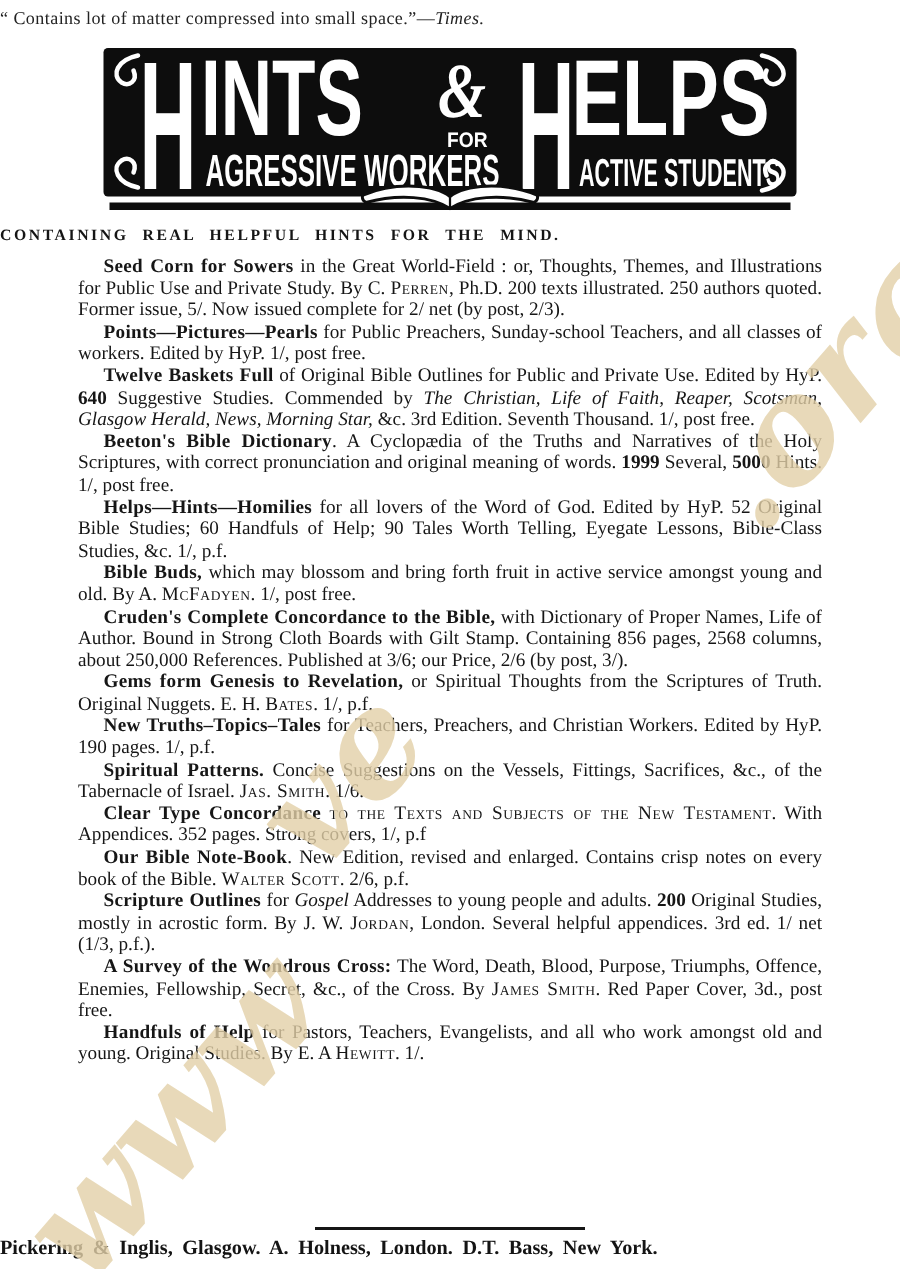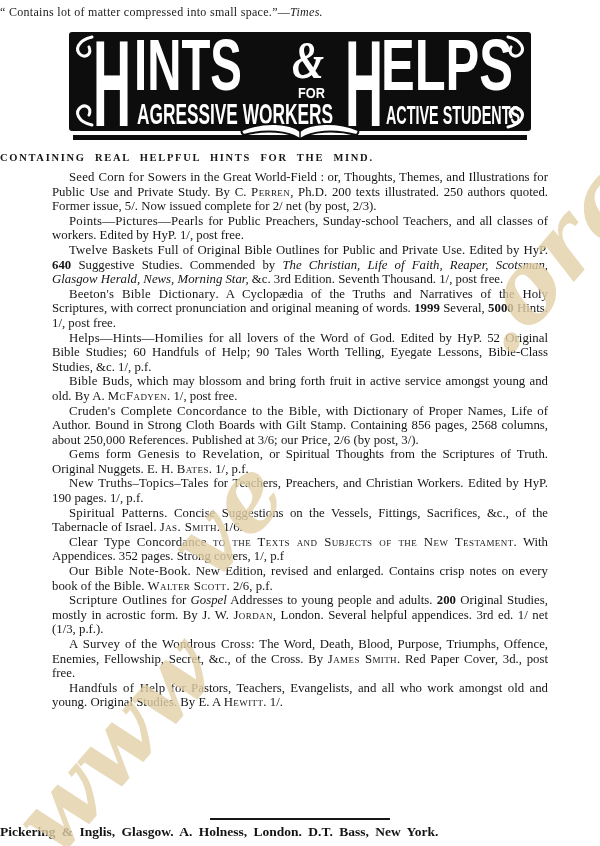--- a/index.html
+++ b/index.html
@@ -26,21 +26,21 @@
   .banner-wrap svg{overflow:visible;display:block}
   .banner-wrap text{font-family:"Liberation Sans",sans-serif;font-weight:bold;fill:#ffffff}
   text.amp{font-family:"Liberation Serif",serif;font-style:italic}
   
   .tagline{margin-top:9px;text-align:left;font-weight:bold;font-size:10.5px;
     letter-spacing:1.7px;word-spacing:5px;color:#151515}
   
   .entries{width:496px;margin:7px auto 0;font-size:12.8px;line-height:14.6px;
     text-align:justify;color:#161616}
   .entry{margin:0;text-indent:17px}
-  .entry-title{font-weight:normal;letter-spacing:.2px}
+  .entry-title{font-weight:bold;letter-spacing:.2px}
   .seg-sc{font-variant:small-caps;letter-spacing:.4px}
   .seg-i{font-style:italic}
   .seg-b{font-weight:bold}
   
   .footer{position:absolute;left:0;right:0;bottom:6px}
   .footer-rule{width:180px;border:0;border-top:2px solid #161616;margin:0 auto 4px}
   .imprint{text-align:left;font-weight:bold;font-size:13.5px;word-spacing:3px;color:#141414}
 </style>
 </head>
 <body>

